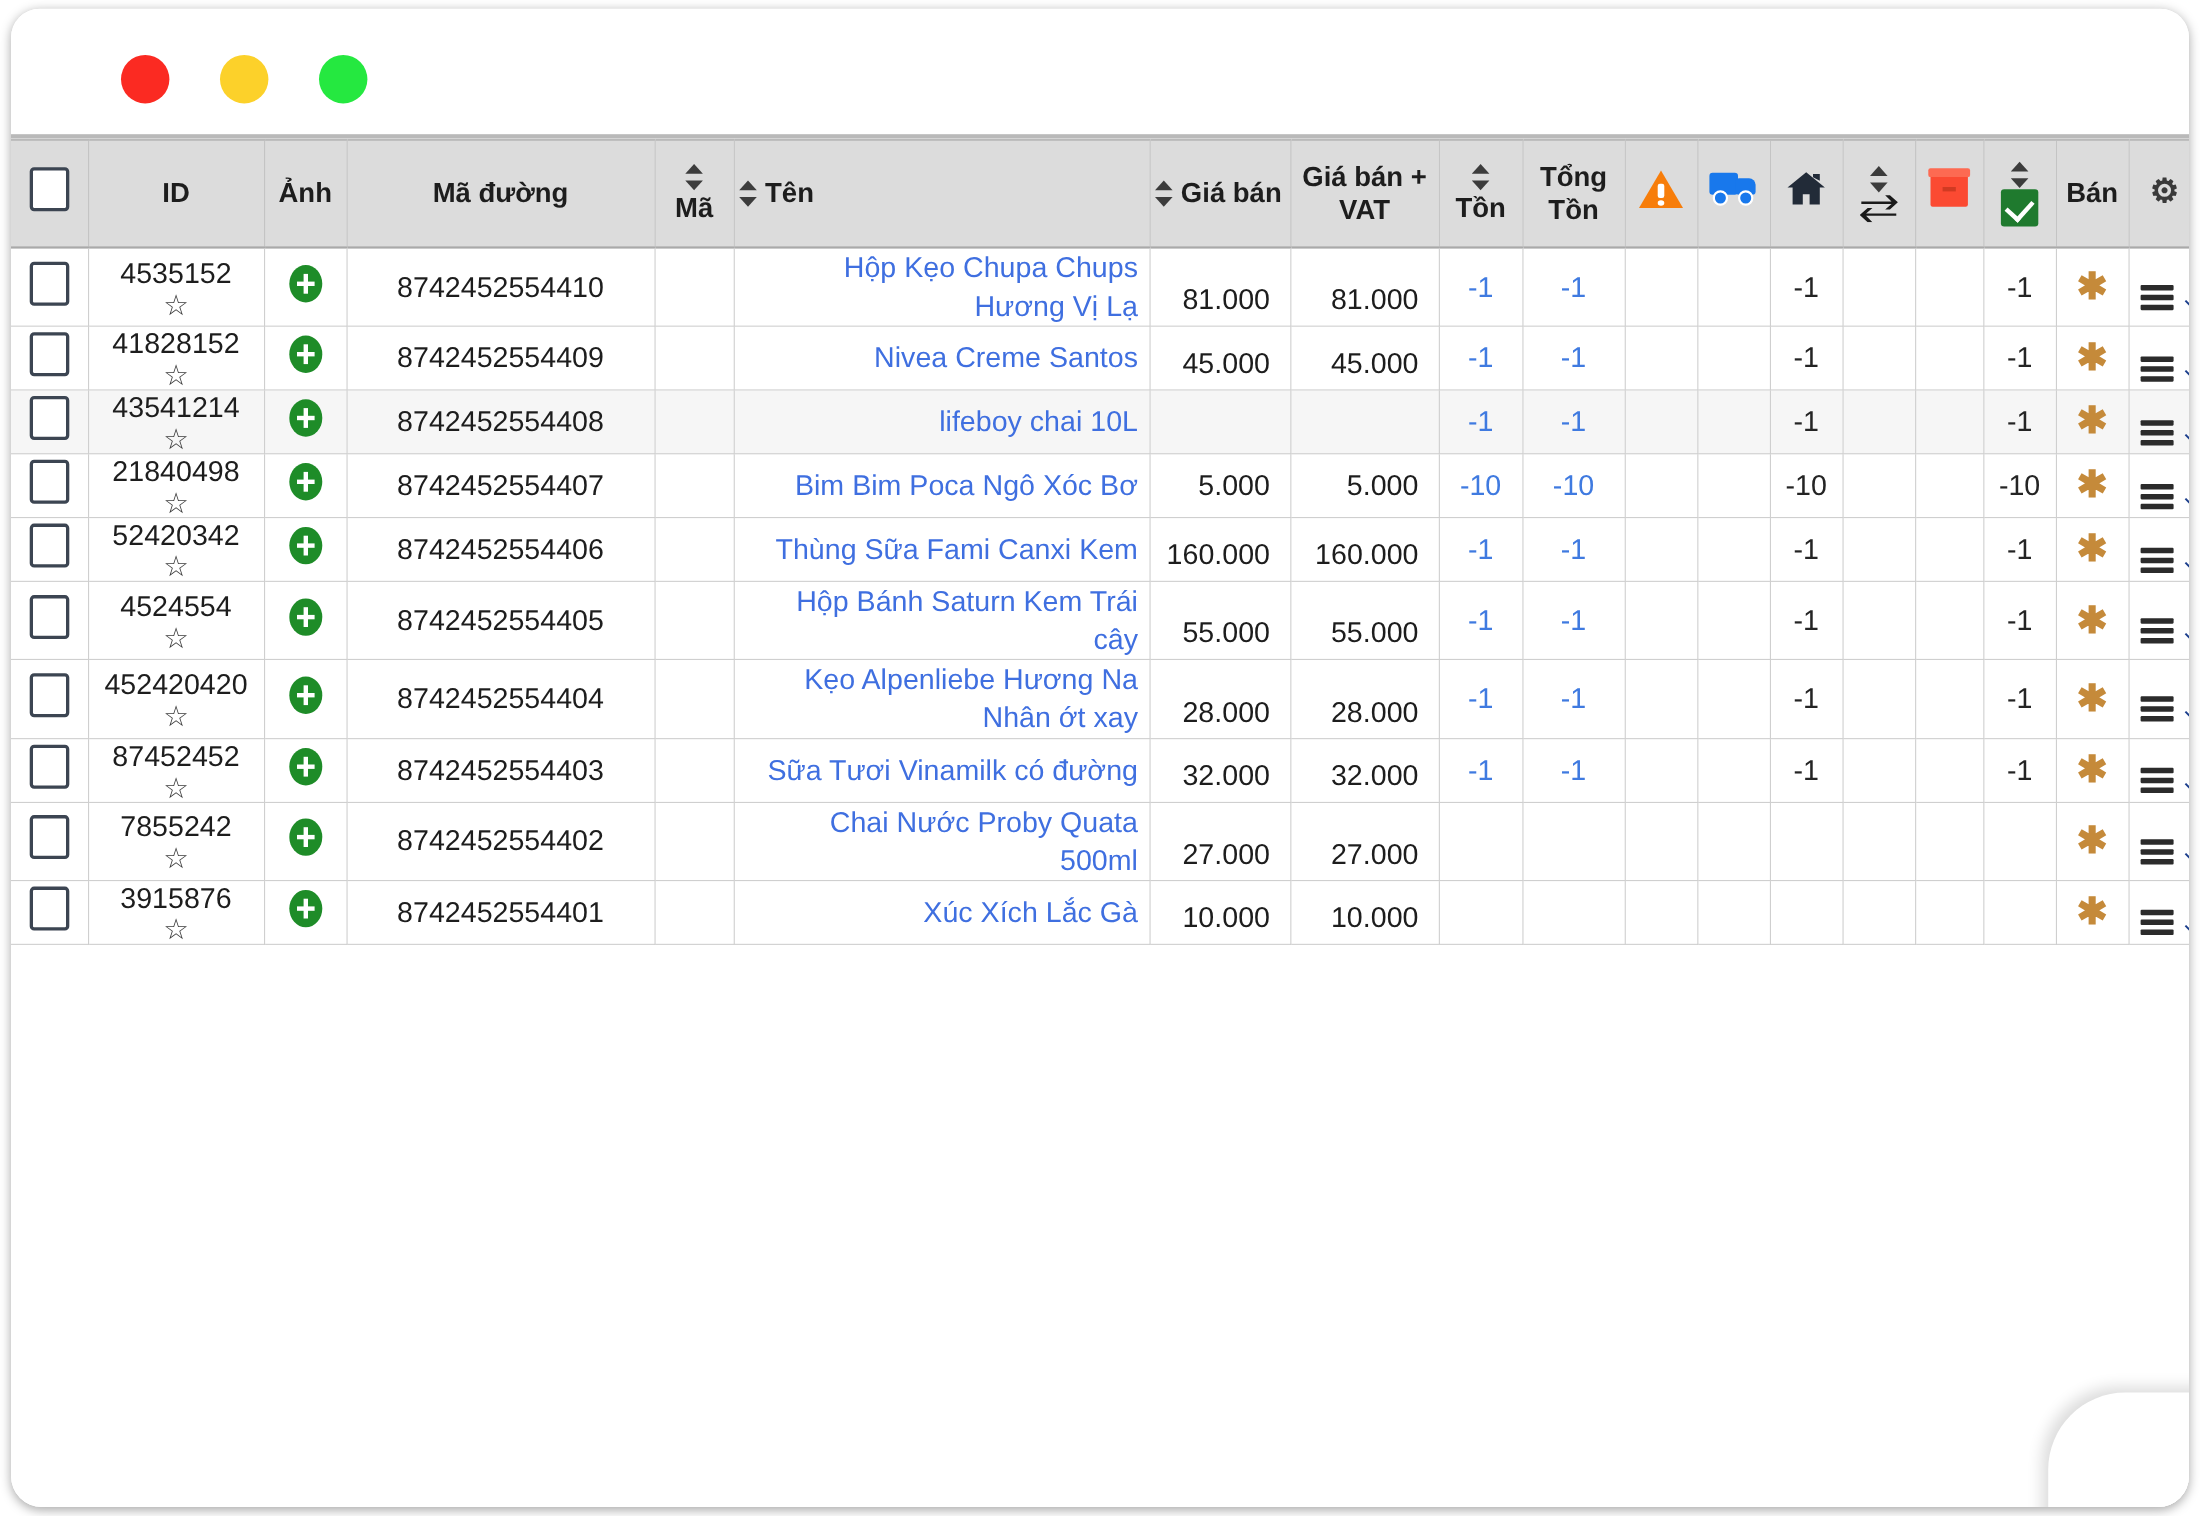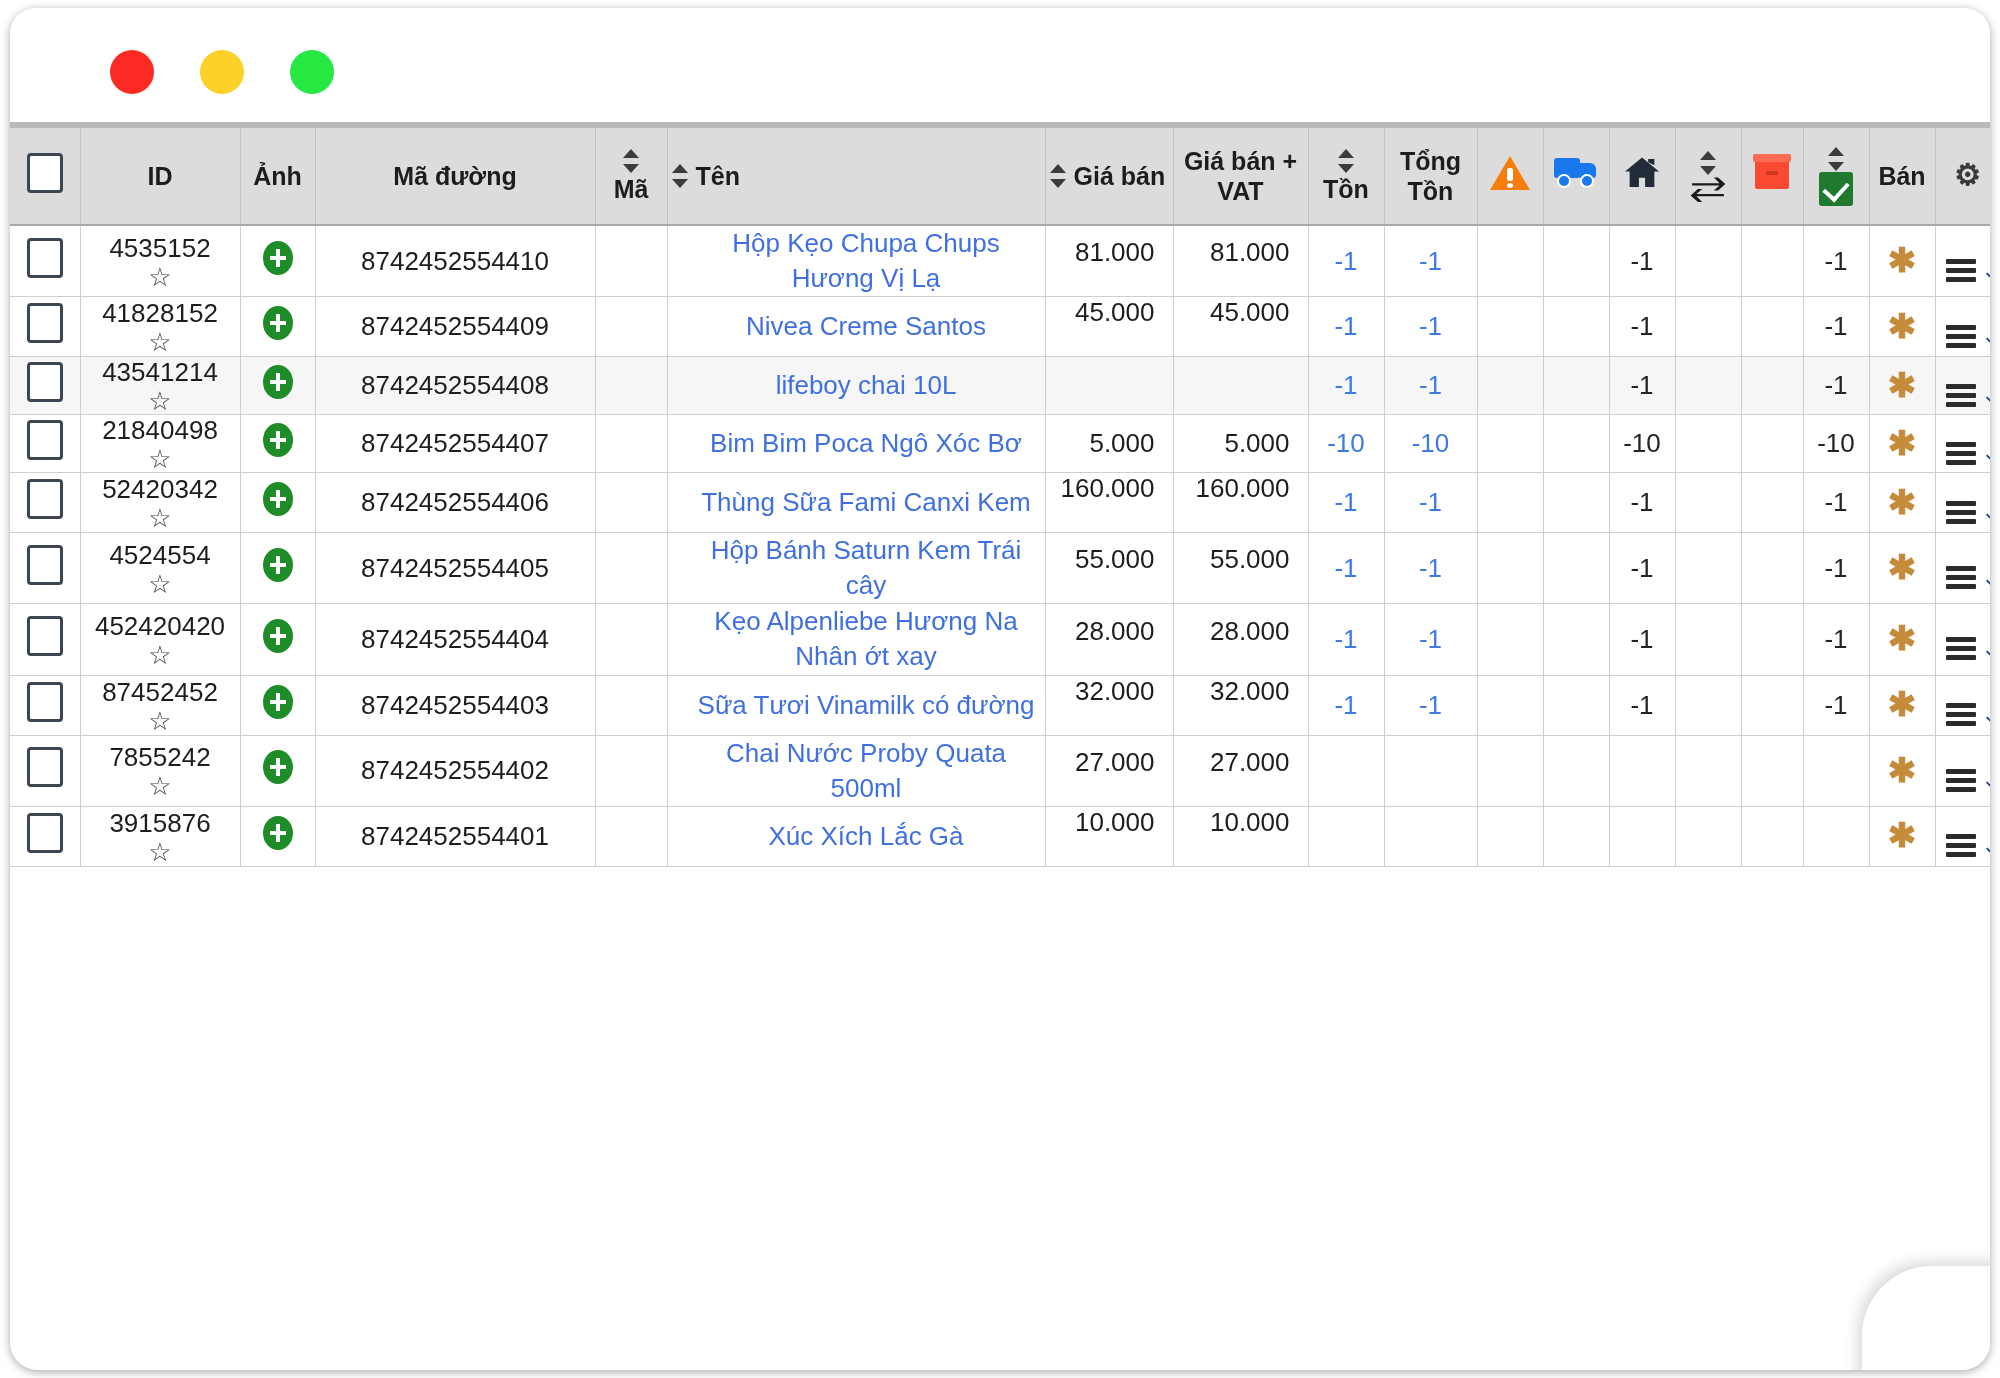--- a/index.html
+++ b/index.html
@@ -70,23 +70,23 @@
     font-size:26px;color:#1d1d1d;
     padding:0 10px;vertical-align:middle;text-align:center;
     background:#ffffff;
   }
   tbody td:last-child{border-right:none;}
   tbody tr.alt td{background:#f6f6f6;}
 
   .idcell{display:flex;flex-direction:column;align-items:center;justify-content:center;gap:0;}
   .idnum{font-size:26px;color:#1d1d1d;white-space:nowrap;}
 
-  .namecell{text-align:center;color:#3f6fe0;font-size:26px;line-height:1.35;padding-left:30px;}
+  .namecell{text-align:right;color:#3f6fe0;font-size:26px;line-height:1.35;padding-left:30px;}
   .pricecell{text-align:right;padding-right:18px;font-size:26px;}
-  .pricecell.bot{vertical-align:bottom;padding-bottom:28px;}
+  .pricecell.bot{vertical-align:bottom;padding-bottom:8px;}
   .numcell{font-size:26px;}
   .numcell.blue{color:#3f7ae0;}
   .numcell.dark{color:#242424;}
 
   
   .cbox{width:30px;height:34px;border:3px solid #3c4552;border-radius:4px;background:#fff;display:inline-block;}
   .cbox.hdr{width:30px;height:34px;}
 
   
   .star{font-size:26px;color:#3c3c3c;line-height:1;}

